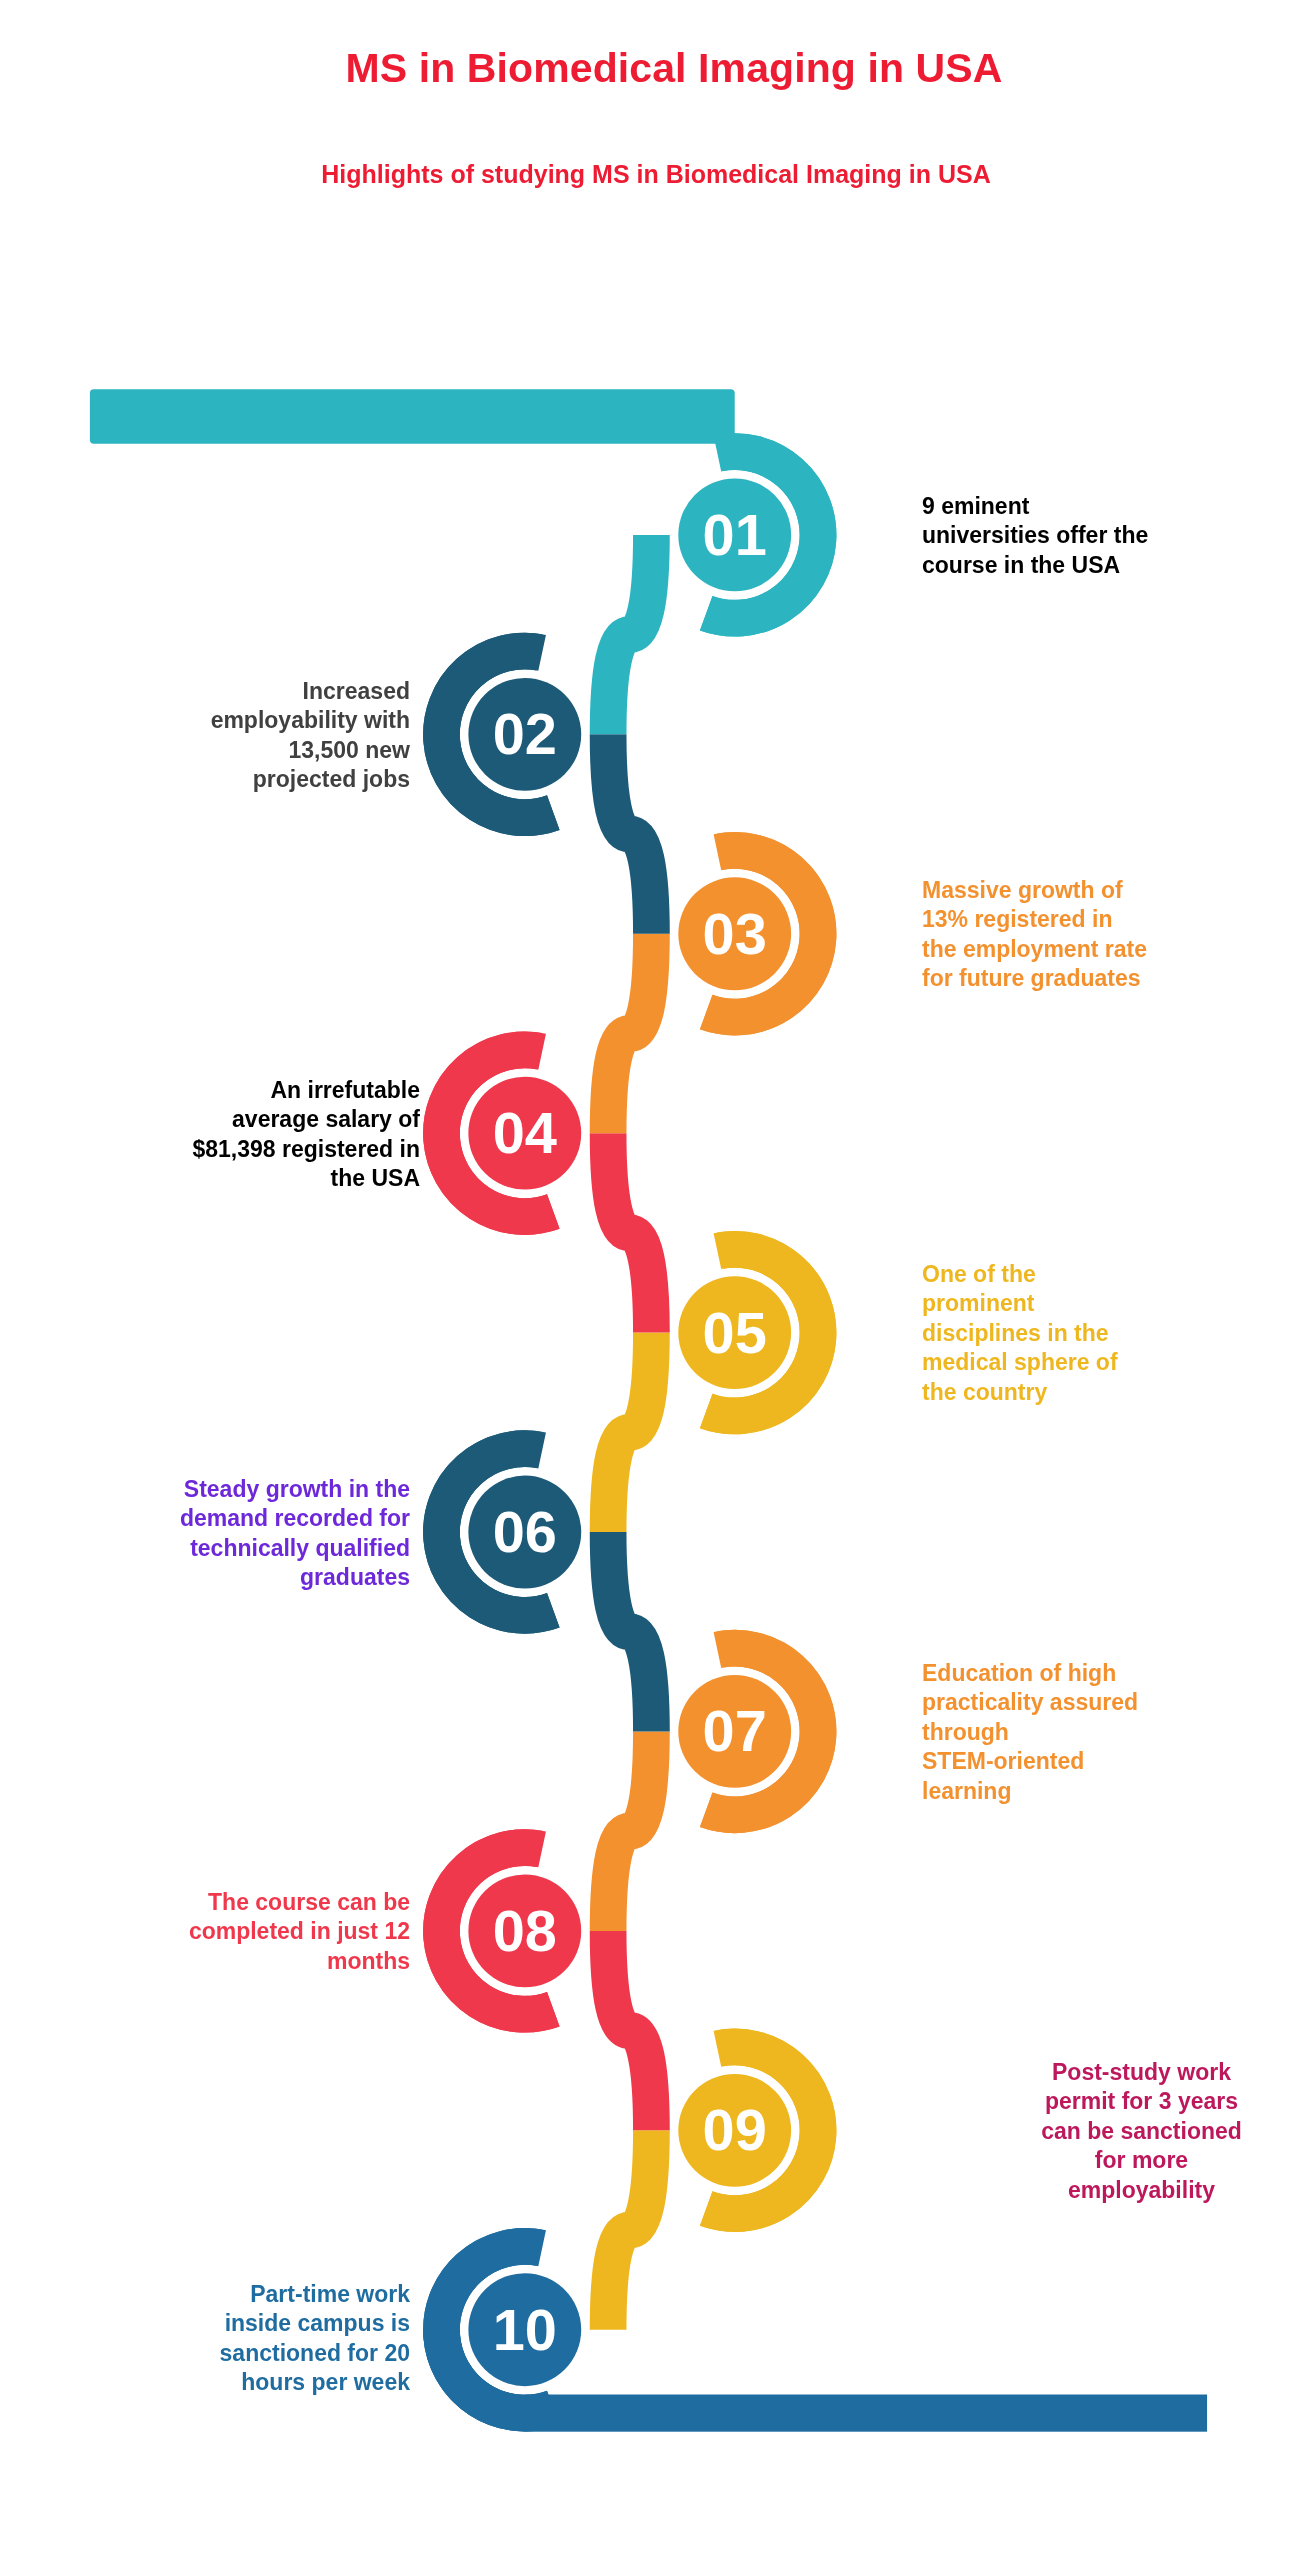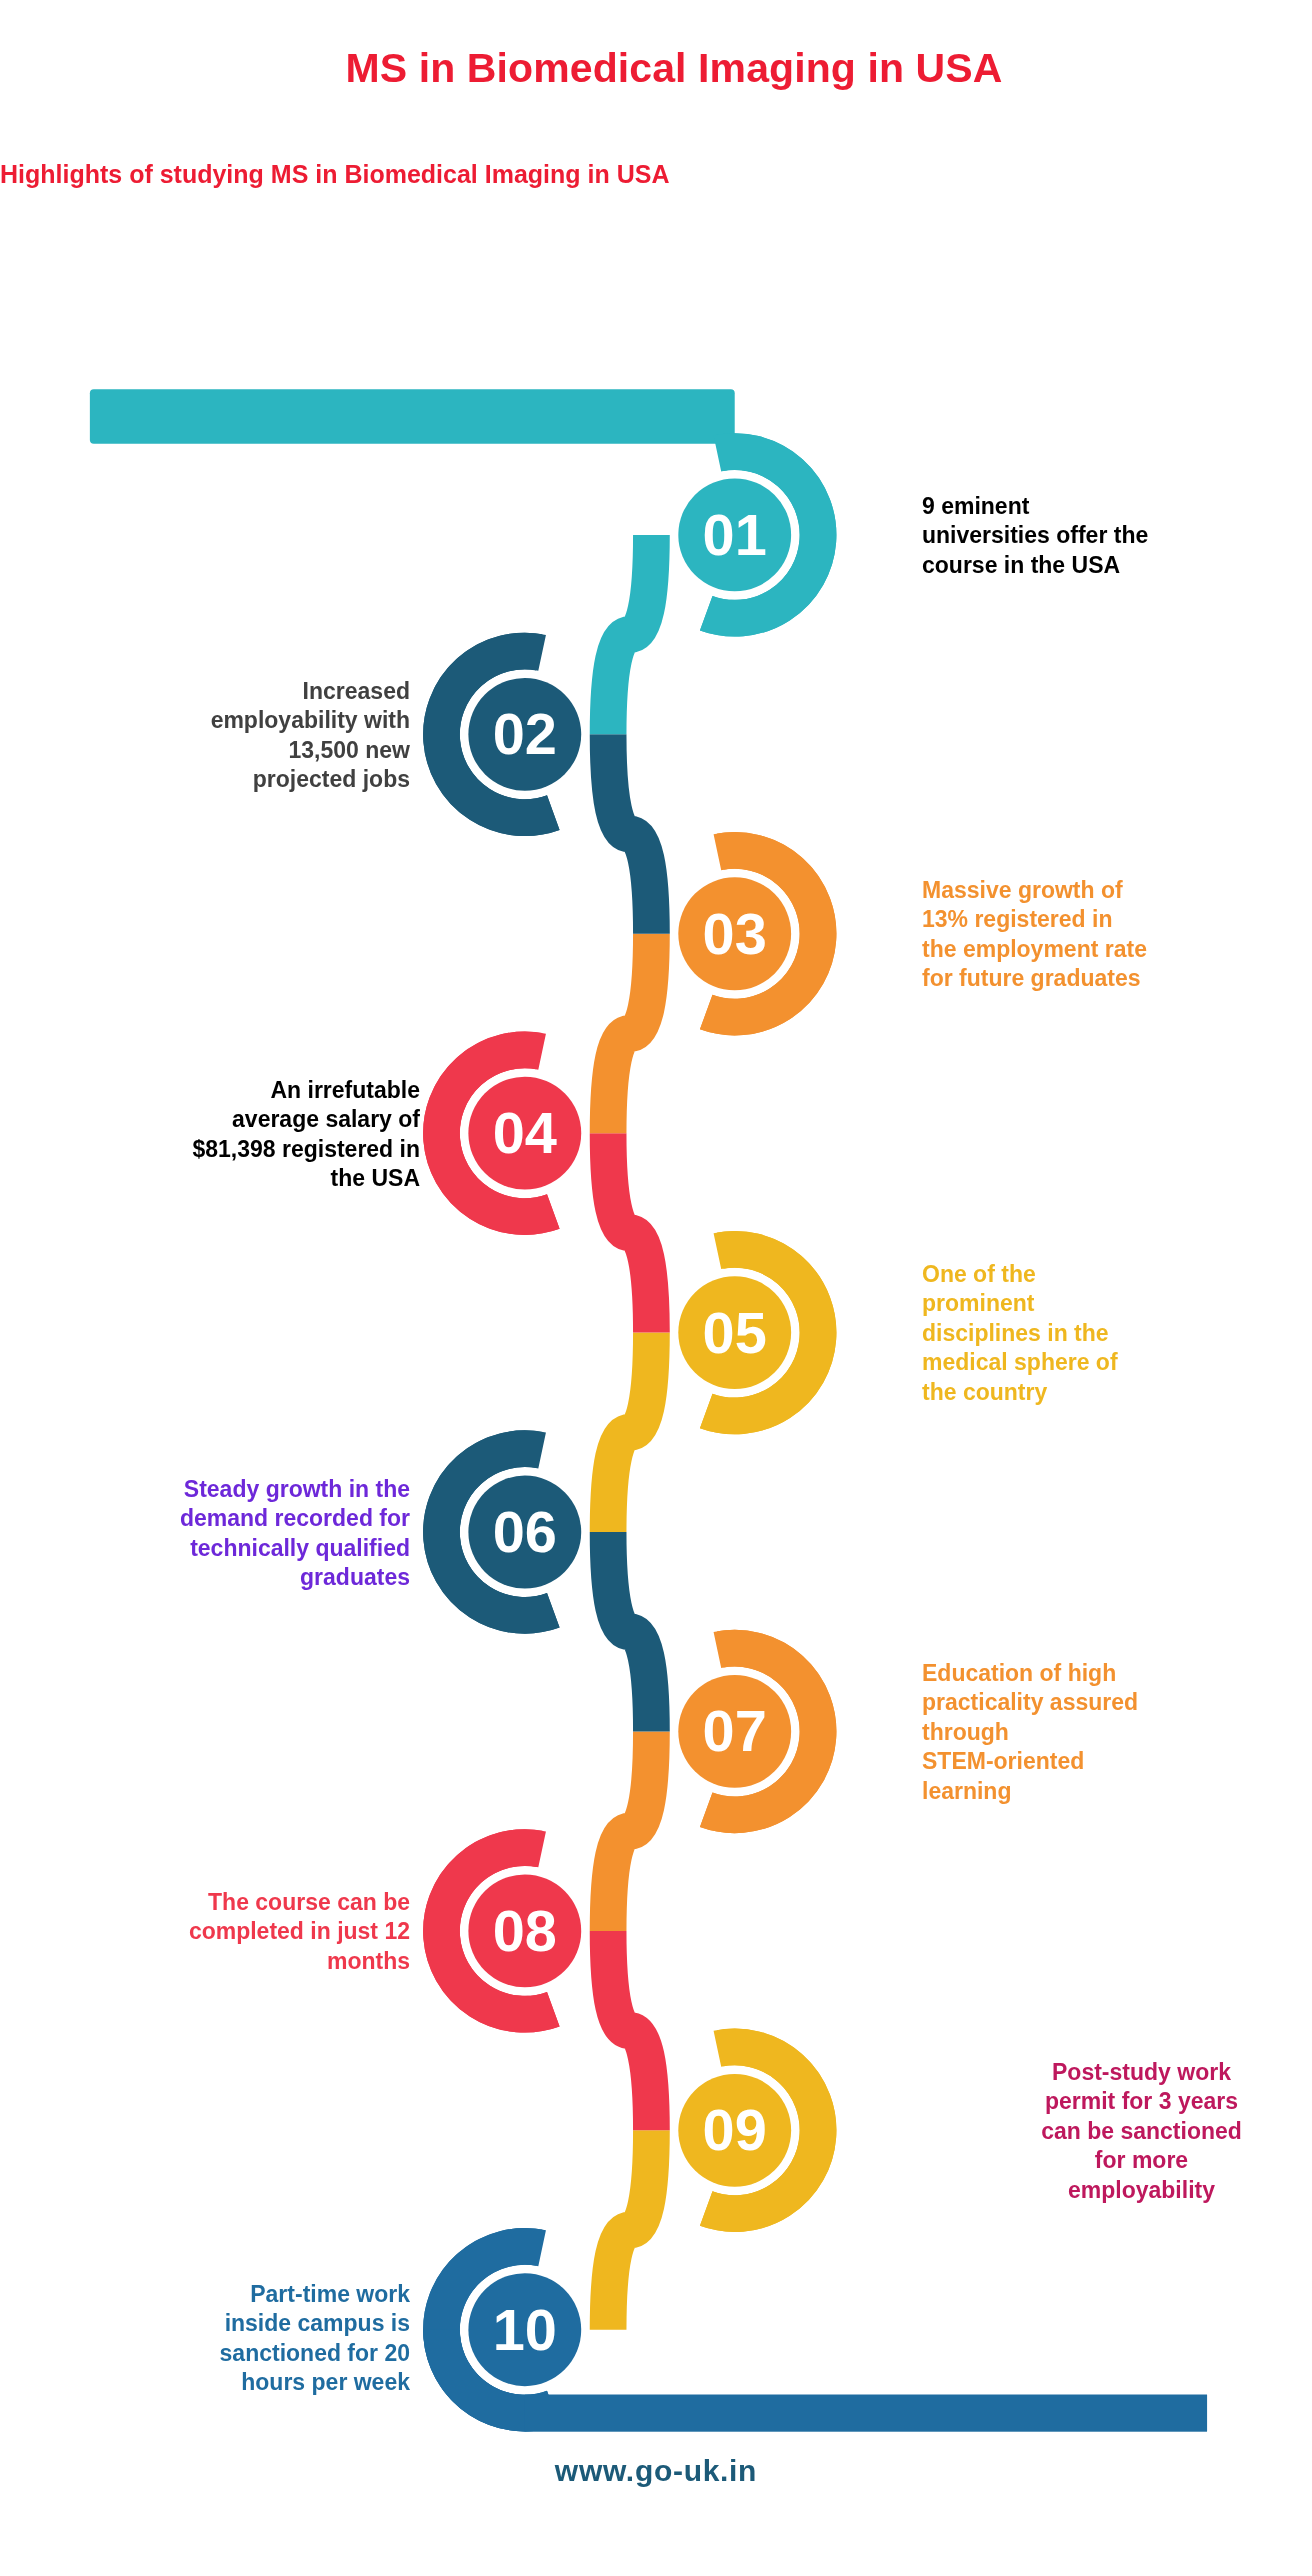--- a/index.html
+++ b/index.html
@@ -12,21 +12,21 @@
   .page{position:absolute;inset:0;}
 
   
   .title{
     position:absolute;left:0;right:0;top:46px;
     text-align:center;font-size:41px;font-weight:bold;
     letter-spacing:0.1px;line-height:1.1;padding-left:36px;
   }
   .subtitle{
     position:absolute;left:0;right:0;top:161px;
-    font-size:25px;font-weight:bold;
+    text-align:center;font-size:25px;font-weight:bold;
     line-height:1.1;
   }
 
   
   #chain{position:absolute;left:0;top:0;width:1312px;height:2576px;}
 
   
   .cap{
     position:absolute;font-weight:bold;font-size:23px;line-height:1.28;
     white-space:pre-line;
@@ -220,16 +220,15 @@
 permit for 3 years
 can be sanctioned
 for more
 employability</div>
       <div class="cap left" style="color: rgb(31, 108, 160); right: 902px; width: 367px; top: 2272px; margin-top: 8px;">Part-time work
 inside campus is
 sanctioned for 20
 hours per week</div>
     </div>
 
-  <div class="footer" style="color:#1C5A78">www.go-uk.in</div>
 
 </div>
 
 
 </body></html>

